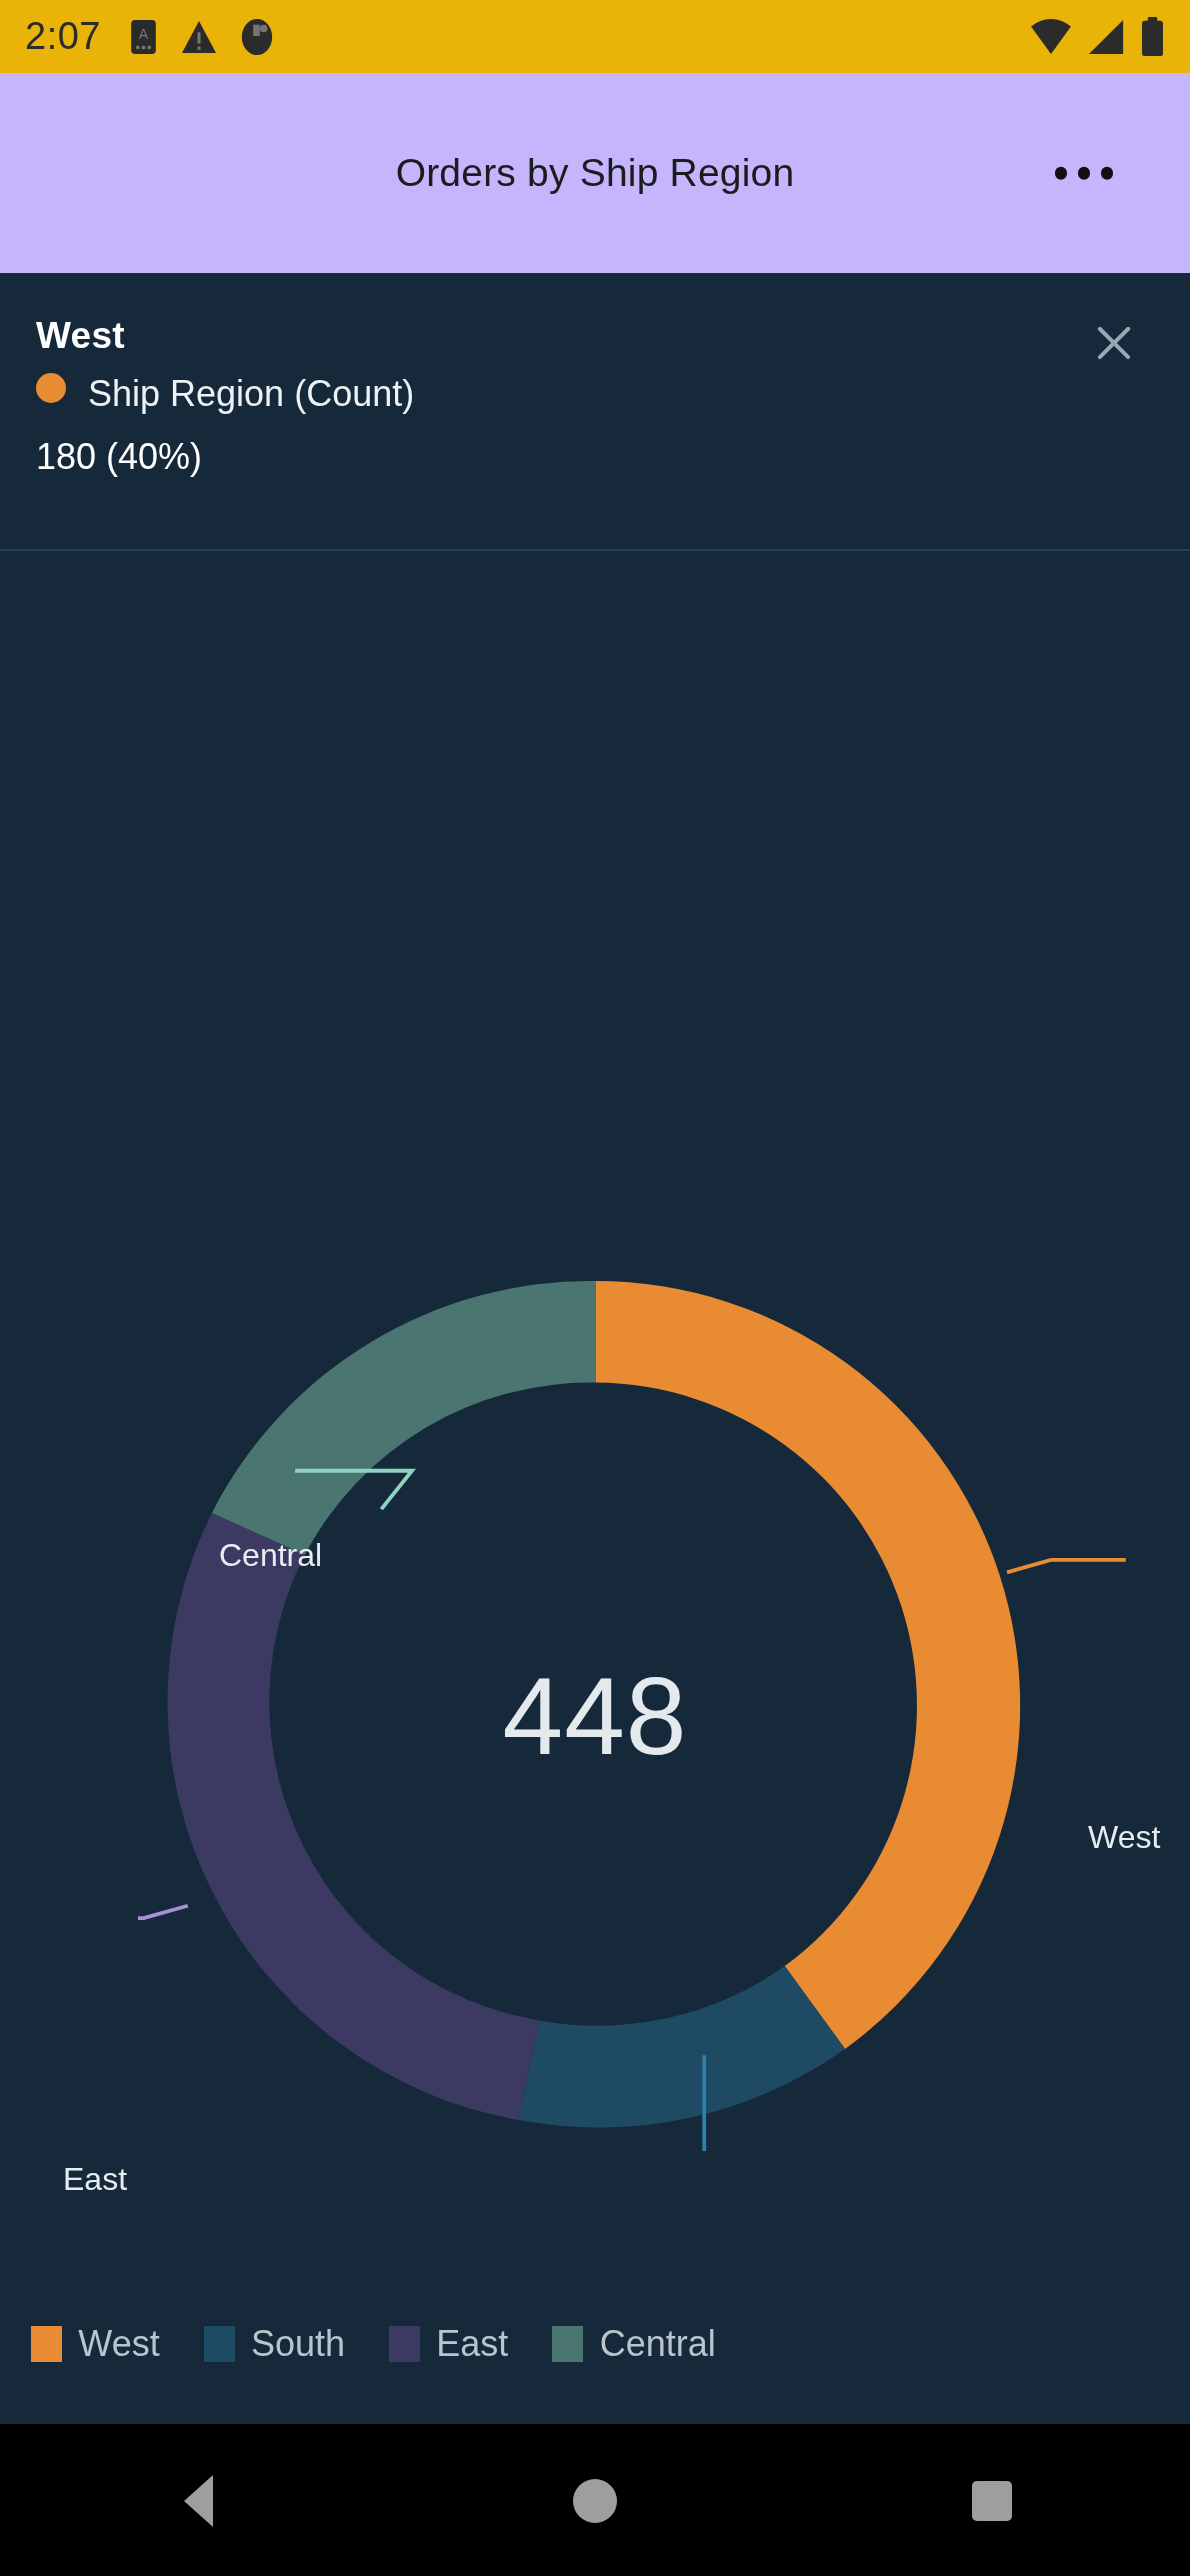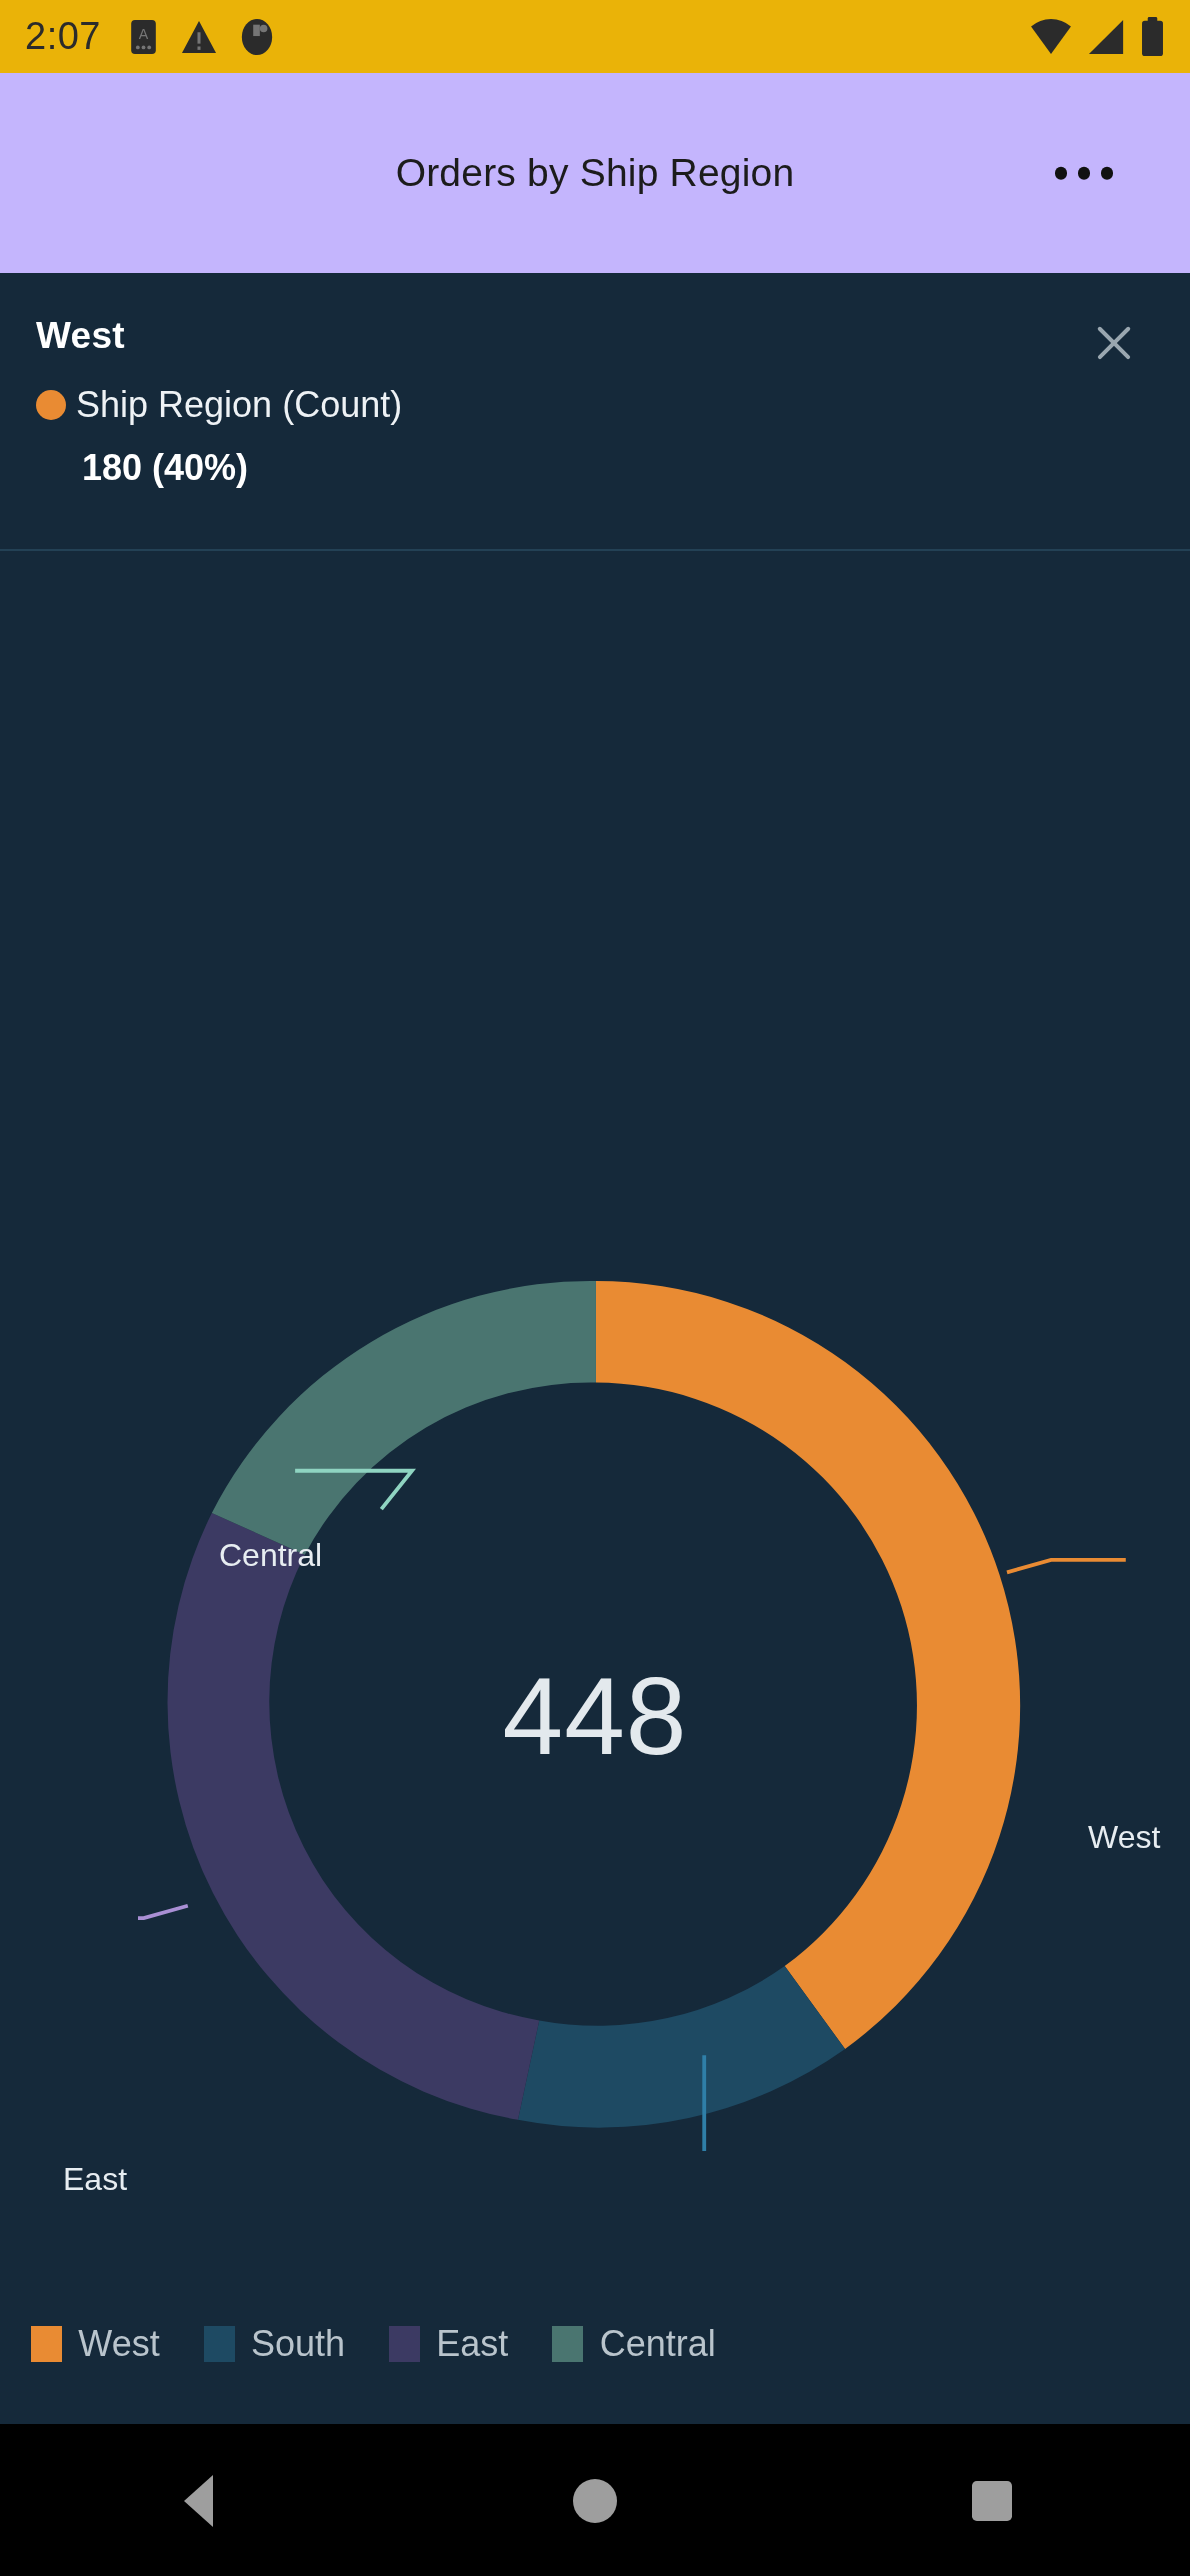--- a/index.html
+++ b/index.html
@@ -63,30 +63,30 @@
     width: 1190px; height: 278px;
     background: #15293a;
     border-bottom: 2.9px solid #234155;
     padding: 42px 36px 0 36px;
   }
   .tt-title {
     font-size: 37px; font-weight: bold; color: #ffffff;
     letter-spacing: 0.3px;
   }
   .tt-series {
-    display: flex; align-items: center; gap: 10px;
-    margin-top: 27px;
+    display: flex; gap: 22px;
+    margin-top: 16px;
   }
   .tt-swatch {
     width: 30px; height: 30px; border-radius: 50%;
     background: #e98b33; flex: none;
   }
   .tt-series-label { font-size: 36px; color: #eef2f5; }
   .tt-value {
-    margin-top: 21px; font-size: 36px; font-weight: bold; color: #ffffff; margin-left: 46px;
+    margin-top: 21px; font-size: 36px; font-weight: normal; color: #ffffff;
   }
   .tt-close {
     position: absolute; top: 42px; right: 50px;
     width: 52px; height: 52px; cursor: pointer;
   }
   .tt-close::before, .tt-close::after {
     content: ""; position: absolute; top: 50%; left: 3.8px;
     width: 44px; height: 3.8px; background: #9aa7b0; border-radius: 1.9px;
   }
   .tt-close::before { transform: rotate(45deg); }

